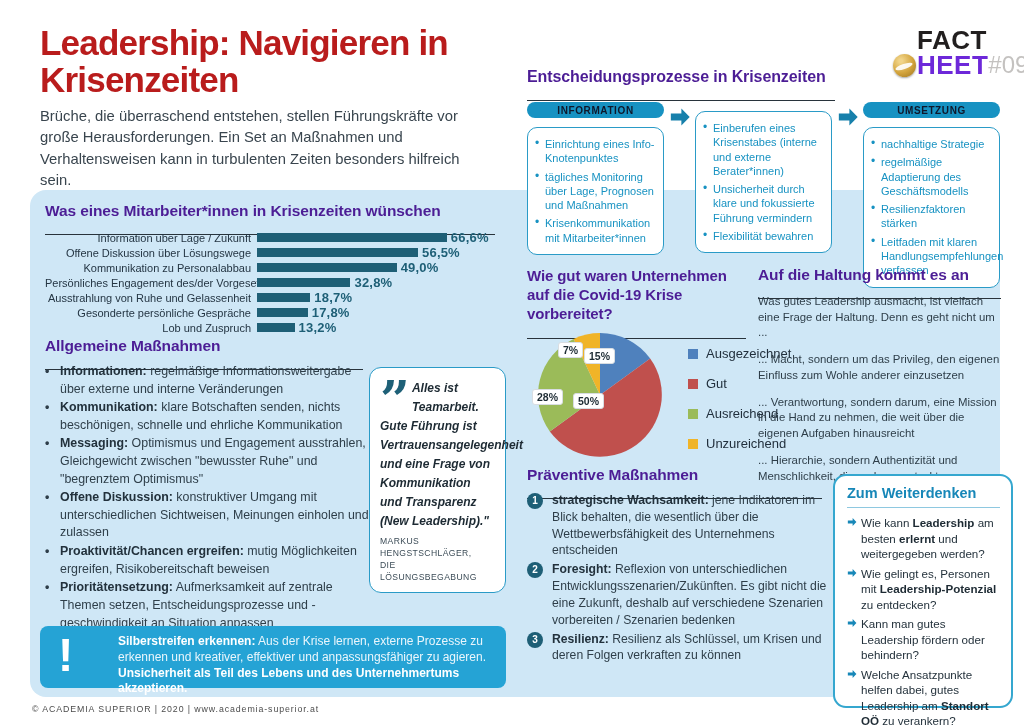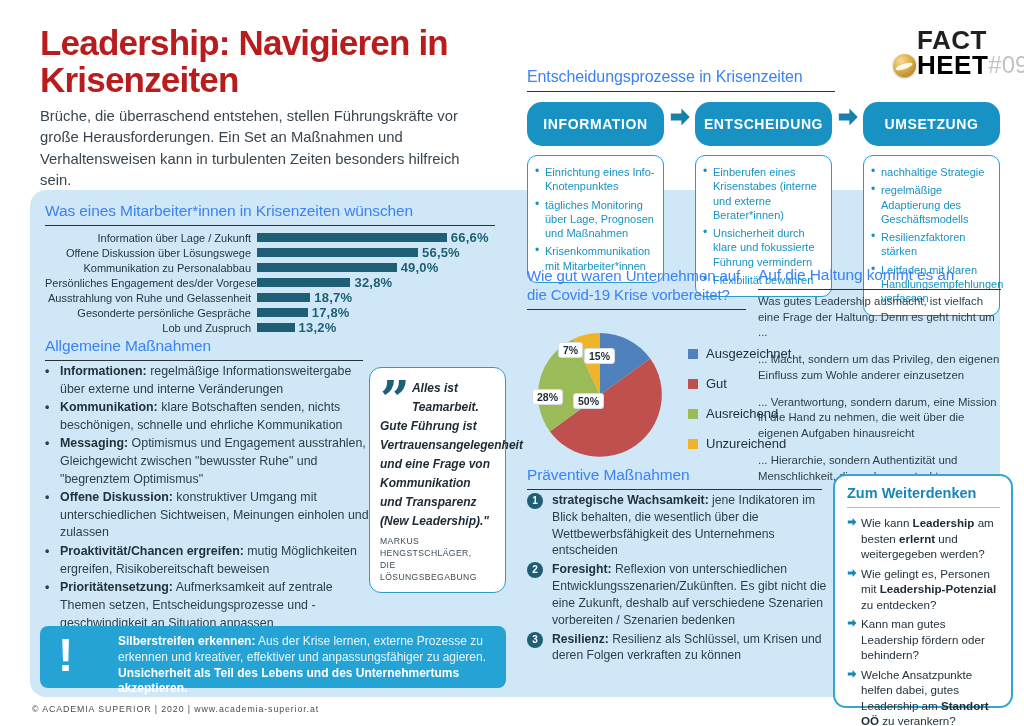--- a/index.html
+++ b/index.html
@@ -20,38 +20,38 @@
     line-height:1.45; color:#39454e; z-index:3; }
 
   .fs-logo { position:absolute; left:893px; top:28px; z-index:3; line-height:0.95; }
   .fs-line1 { font-size:26px; font-weight:800; letter-spacing:0.5px; color:#221f1f; padding-left:24px; }
   .fs-line2 { display:flex; align-items:center; }
   .fs-ball { width:23px; height:23px; border-radius:50%;
     background:radial-gradient(circle at 34% 30%, #f1d489 8%, #d2a33c 55%, #9c7320 100%);
     position:relative; margin-right:1px; box-shadow:0 1px 2px rgba(0,0,0,.35); }
   .fs-ball:after { content:""; position:absolute; left:2px; top:10px; width:18px; height:5px;
     background:#ffffff; border-radius:50%; transform:rotate(-18deg); opacity:.9; }
-  .fs-line2 .fs-sheet { font-size:26px; font-weight:800; letter-spacing:0.5px; color:#000000; }
+  .fs-line2 .fs-sheet { font-size:26px; font-weight:800; letter-spacing:0.5px; color:#6d28d9; }
   .fs-issue { font-size:24px; font-weight:400; color:#c4c2c0; letter-spacing:0px; }
 
   
   .blue-panel { position:absolute; left:30px; top:190px; width:970px; height:507px;
     background:#cfe7f6; border-radius:16px; z-index:1; }
 
   
-  .sec-h { font-weight:400; color:#3b82f6; font-size:15.5px; letter-spacing:-0.1px;
-    padding-bottom:5px; border-bottom:1.6px solid #28333b; z-index:3; position:absolute; }
+  .sec-h { font-weight:700; color:#4c1d95; font-size:15.5px; letter-spacing:-0.1px;
+    padding-bottom:14px; border-bottom:1.6px solid #28333b; z-index:3; position:absolute; }
 
   
   .flow-heading { left:527px; top:68px; width:308px; font-size:16px; }
   .flow { position:absolute; left:527px; top:102px; width:474px; z-index:3;
     display:flex; align-items:flex-start; }
   .flow-step { width:137px; }
-  .flow-pill { height:44px; border-radius:15px; background:#1792c2; color:#ffffff;
-    font-weight:800; font-size:14px; letter-spacing:0.6px; display:flex;
+  .flow-pill { height:16px; border-radius:15px; background:#1792c2; color:#0f172a;
+    font-weight:800; font-size:10px; letter-spacing:0.6px; display:flex;
     align-items:center; justify-content:center; }
   .flow-box { margin-top:9px; background:#ffffff; border:1.6px solid #2a9bc7;
     border-radius:10px; padding:9px 8px 9px 6px; }
   .flow-box ul { list-style:none; }
   .flow-box li { font-size:11px; line-height:1.3; color:#1792c2; padding-left:11px;
     position:relative; margin-bottom:4px; }
   .flow-box li:last-child { margin-bottom:0; }
   .flow-box li:before { content:"•"; position:absolute; left:1px; top:-1px; font-size:12px; }
   .flow-arrow { width:31px; display:flex; justify-content:center; margin-top:4px; }
   .flow-arrow svg { width:22px; height:22px; }
@@ -167,21 +167,20 @@
             <li>Krisenkommunikation mit Mitarbeiter*innen</li>
           </ul>
         </div>
       </div>
       <div class="flow-arrow">
         <svg viewBox="0 0 24 24">
           <path d="M2 8.2h11.5V2.6L22.6 12l-9.1 9.4v-5.6H2z" fill="#1780ab"></path>
         </svg>
       </div>
       <div class="flow-step">
-        <div class="flow-pill">ENTSCHEIDUNG</div>
         <div class="flow-box">
           <ul>
             <li>Einberufen eines Krisenstabes (interne und externe Berater*innen)</li>
             <li>Unsicherheit durch klare und fokussierte Führung vermindern</li>
             <li>Flexibilität bewahren</li>
           </ul>
         </div>
       </div>
       <div class="flow-arrow">
         <svg viewBox="0 0 24 24">

